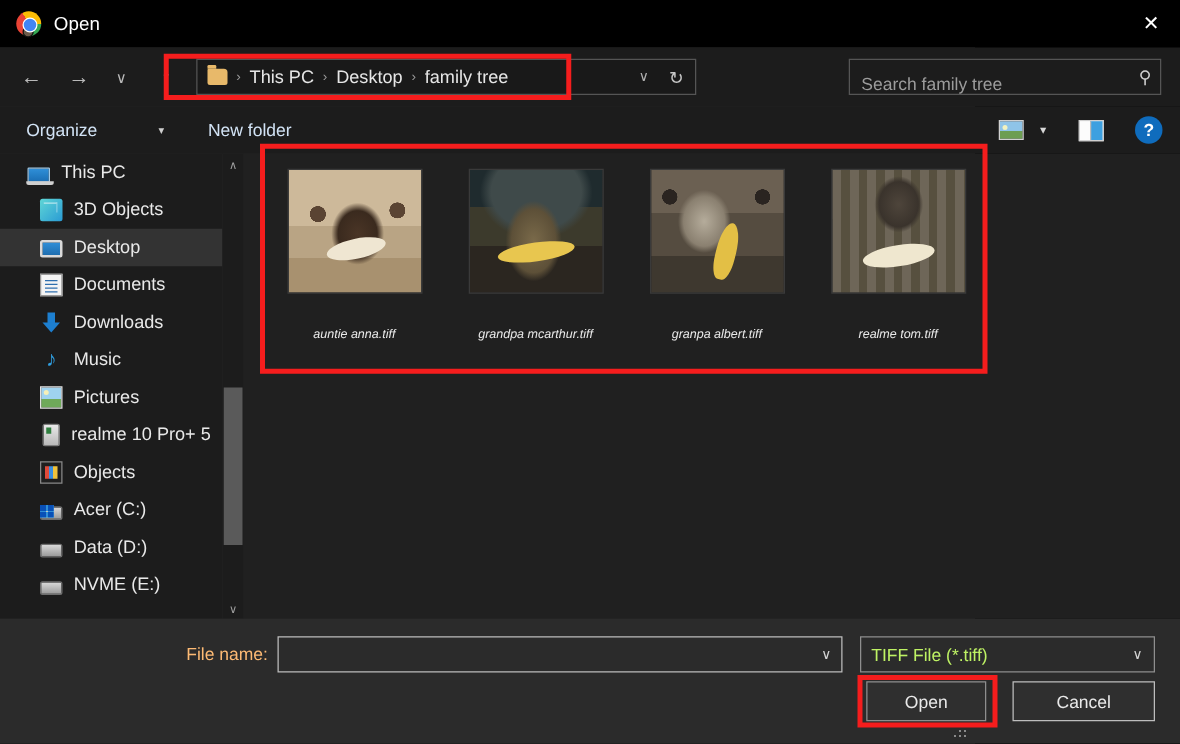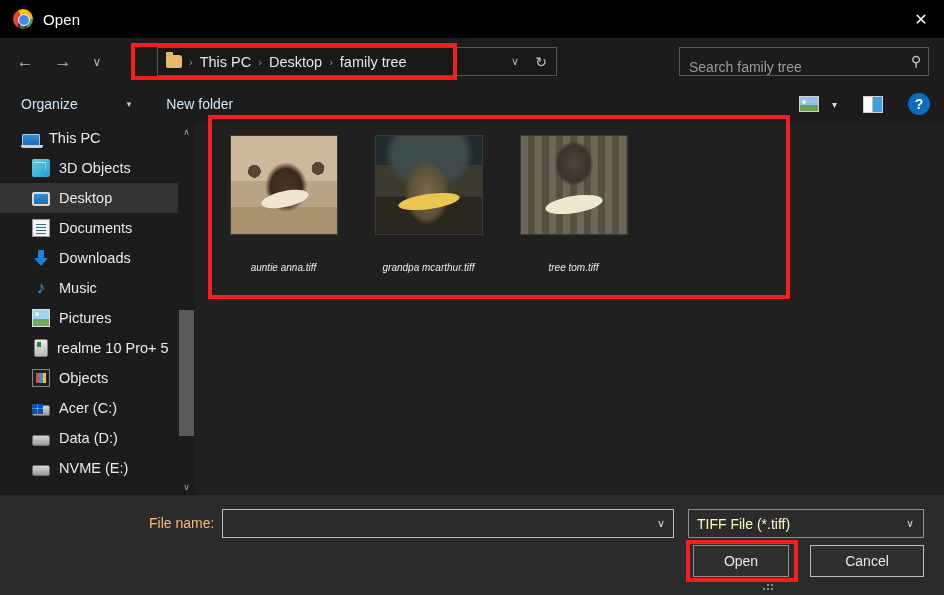--- a/index.html
+++ b/index.html
@@ -515,21 +515,21 @@
     position: absolute;
     left: 688px; top: 509px;
     width: 236px; height: 29px;
     background: #2b2b2b;
     border: 1px solid #8e8e8e;
     display: flex; align-items: center;
   }
   .ft-text {
     margin-left: 8px;
     font-size: 14px;
-    color: #fef9c3;
+    color: #bef264;
   }
   .ft-caret {
     position: absolute;
     right: 9px; top: 7px;
     color: #d4d4d4;
     font-size: 11px;
   }
   .btn {
     position: absolute;
     height: 32px;
@@ -683,24 +683,28 @@
       <div class="tile">
         <div class="thumb th1"></div>
         <div class="tile-label">auntie anna.tiff</div>
       </div>
 
       <div class="tile">
         <div class="thumb th2"></div>
         <div class="tile-label">grandpa mcarthur.tiff</div>
       </div>
 
+      <div class="tile">
+        <div class="thumb th3"></div>
+        <div class="tile-label">granpa albert.tiff</div>
+      </div>
 
       <div class="tile">
         <div class="thumb th4"></div>
-        <div class="tile-label">tree tom.tiff</div>
+        <div class="tile-label">realme tom.tiff</div>
       </div>
 
     </div>
   </div>
 
   <div class="bottom"></div>
 
   <div class="fn-label">File name:</div>
 
   <div class="fn-input">

